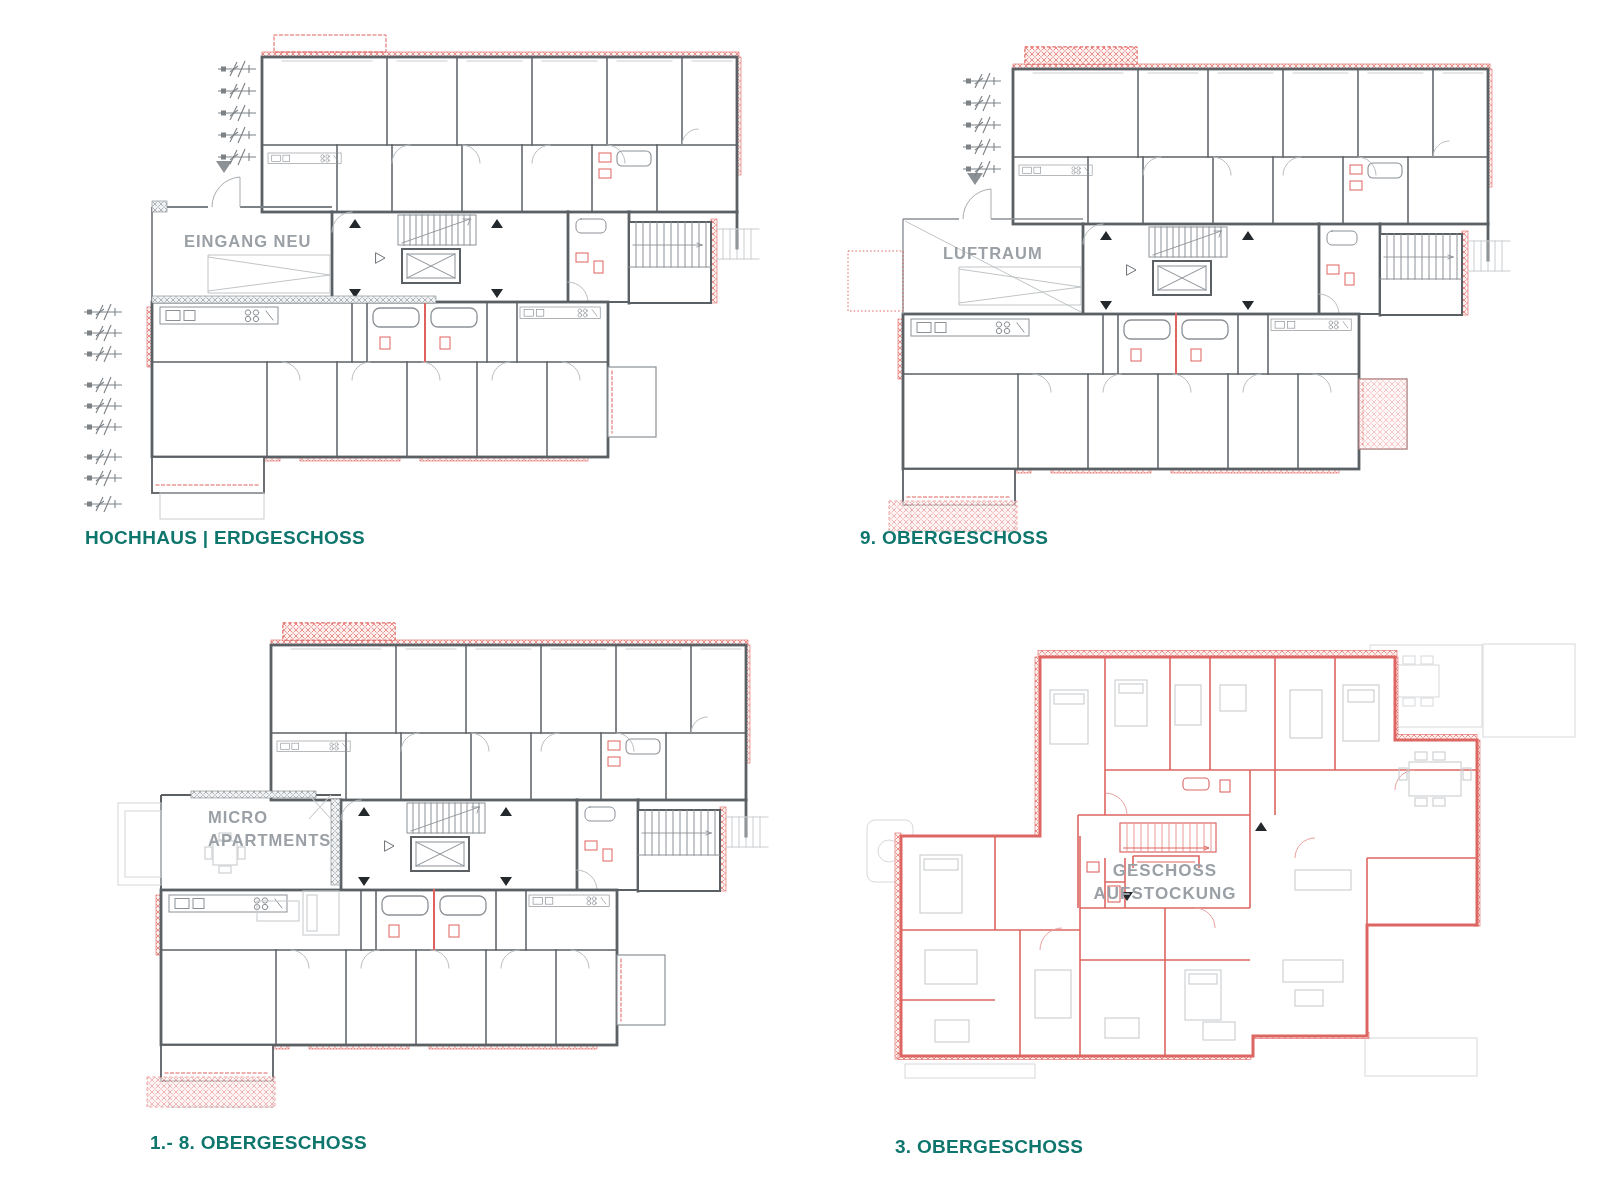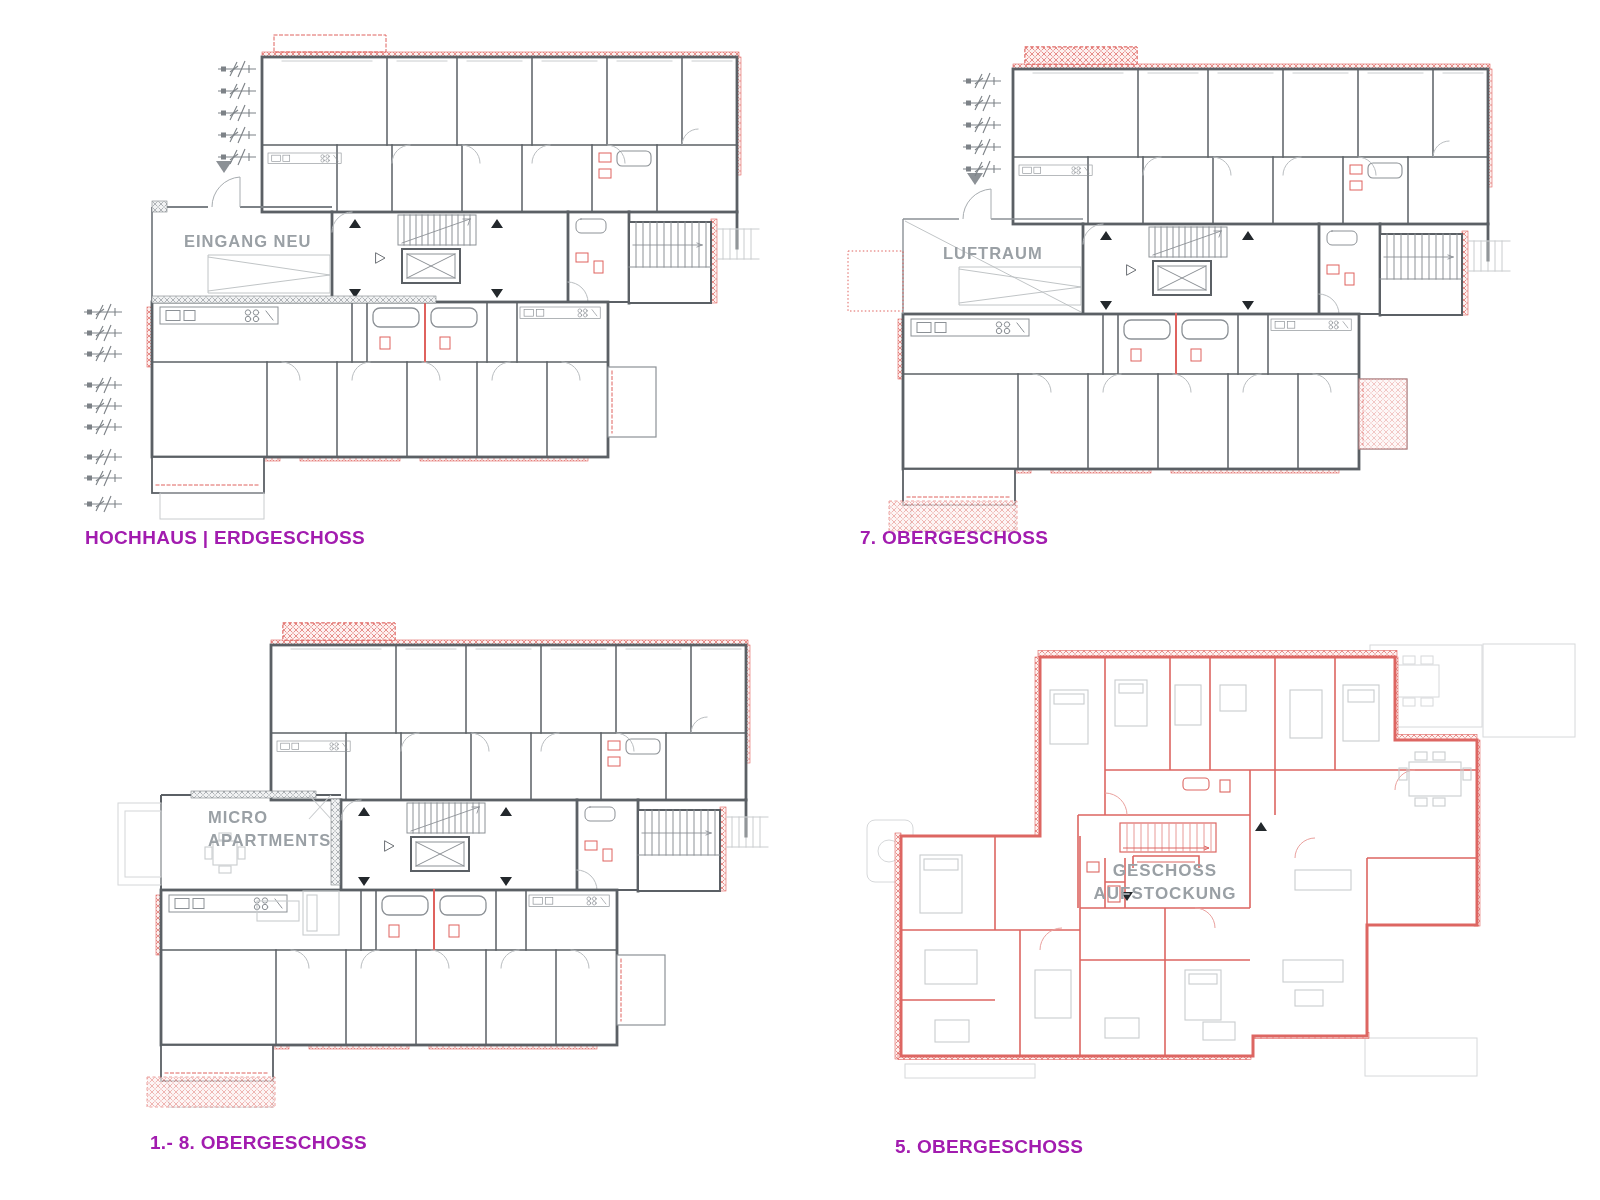--- a/index.html
+++ b/index.html
@@ -1,20 +1,20 @@
 <!DOCTYPE html>
 <html><head>
 <meta charset="utf-8">
 <style>
   html,body{margin:0;padding:0;background:#ffffff;}
   .sheet{position:relative;width:1600px;height:1200px;background:#ffffff;overflow:hidden;
          font-family:"Liberation Sans",sans-serif;}
   .plan{position:absolute;}
   .plan-title{position:absolute;font-weight:700;font-size:19px;letter-spacing:.3px;
-              color:#a21caf;white-space:pre;}
+              color:#0f766e;white-space:pre;}
   svg{display:block;overflow:visible;}
   svg text{font-family:"Liberation Sans",sans-serif;font-weight:700;fill:#9aa0a5;letter-spacing:1px;}
 </style>
 </head>
 <body>
 
 <div class="sheet">
 
 <svg width="0" height="0" style="position:absolute">
 <defs>
@@ -200,21 +200,21 @@
       <g>
         <use href="#tree" transform="translate(60,12)"></use>
         <use href="#tree" transform="translate(60,34)"></use>
         <use href="#tree" transform="translate(60,56)"></use>
         <use href="#tree" transform="translate(60,78)"></use>
         <use href="#tree" transform="translate(60,100)"></use>
       </g>
     </g>
   </svg>
 </div>
-<div class="plan-title" style="left:860px;top:527px">7. OBERGESCHOSS</div>
+<div class="plan-title" style="left:860px;top:527px">9. OBERGESCHOSS</div>
 
 <div class="plan" style="left:118px;top:625px">
   <svg width="700" height="490" viewBox="0 0 700 490">
     <g transform="translate(43,20)">
       <use href="#tower"></use>
 
       <g>
         <path stroke="#5b6065" stroke-width="2" fill="none" d="M0 150 H180 M0 150 V245"></path>
         <rect x="30" y="146" width="125" height="7" fill="url(#gx)" stroke="#7d8287" stroke-width="0.6"></rect>
         <rect x="170" y="154" width="9" height="86" fill="url(#gx)" stroke="#7d8287" stroke-width="0.6"></rect>
@@ -330,15 +330,15 @@
       <rect x="418" y="330" width="60" height="22"></rect>
       <rect x="430" y="360" width="28" height="16"></rect>
       <rect x="310" y="55" width="26" height="40"></rect>
       <rect x="425" y="60" width="32" height="48"></rect>
     </g>
 
     <text x="300" y="246" font-size="17" text-anchor="middle">GESCHOSS</text>
     <text x="300" y="269" font-size="17" text-anchor="middle">AUFSTOCKUNG</text>
   </svg>
 </div>
-<div class="plan-title" style="left:895px;top:1136px">5. OBERGESCHOSS</div>
+<div class="plan-title" style="left:895px;top:1136px">3. OBERGESCHOSS</div>
 
 </div>
 
 </body></html>

